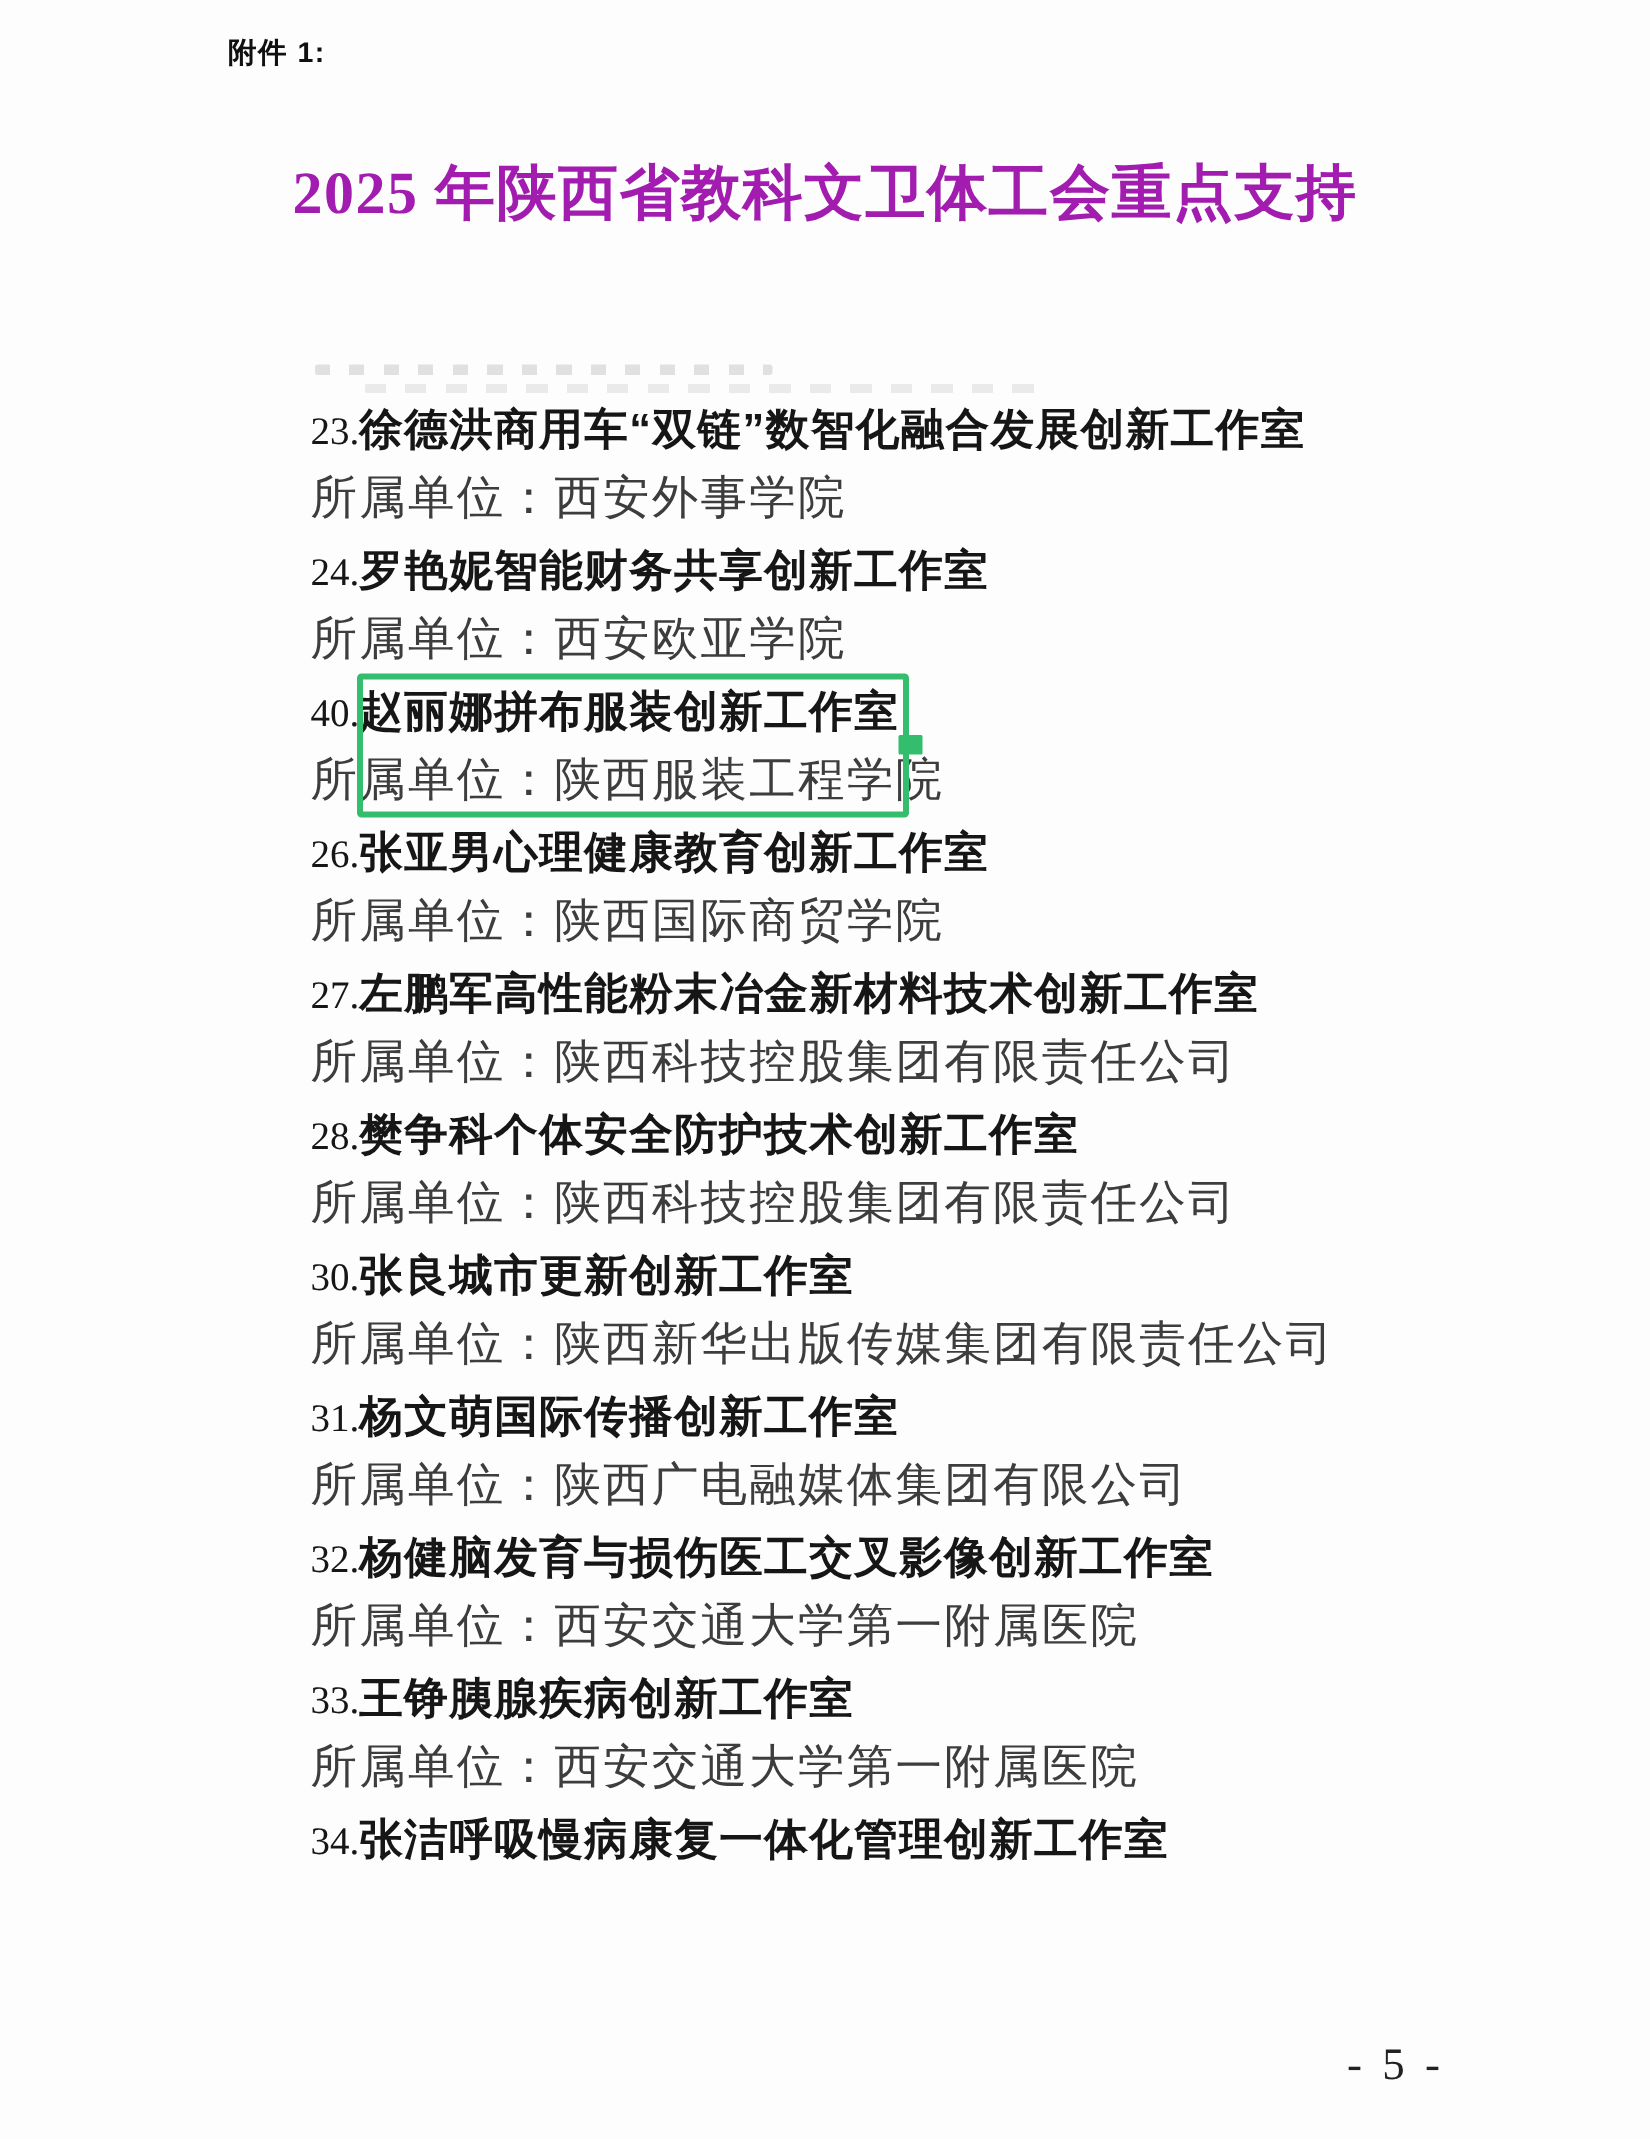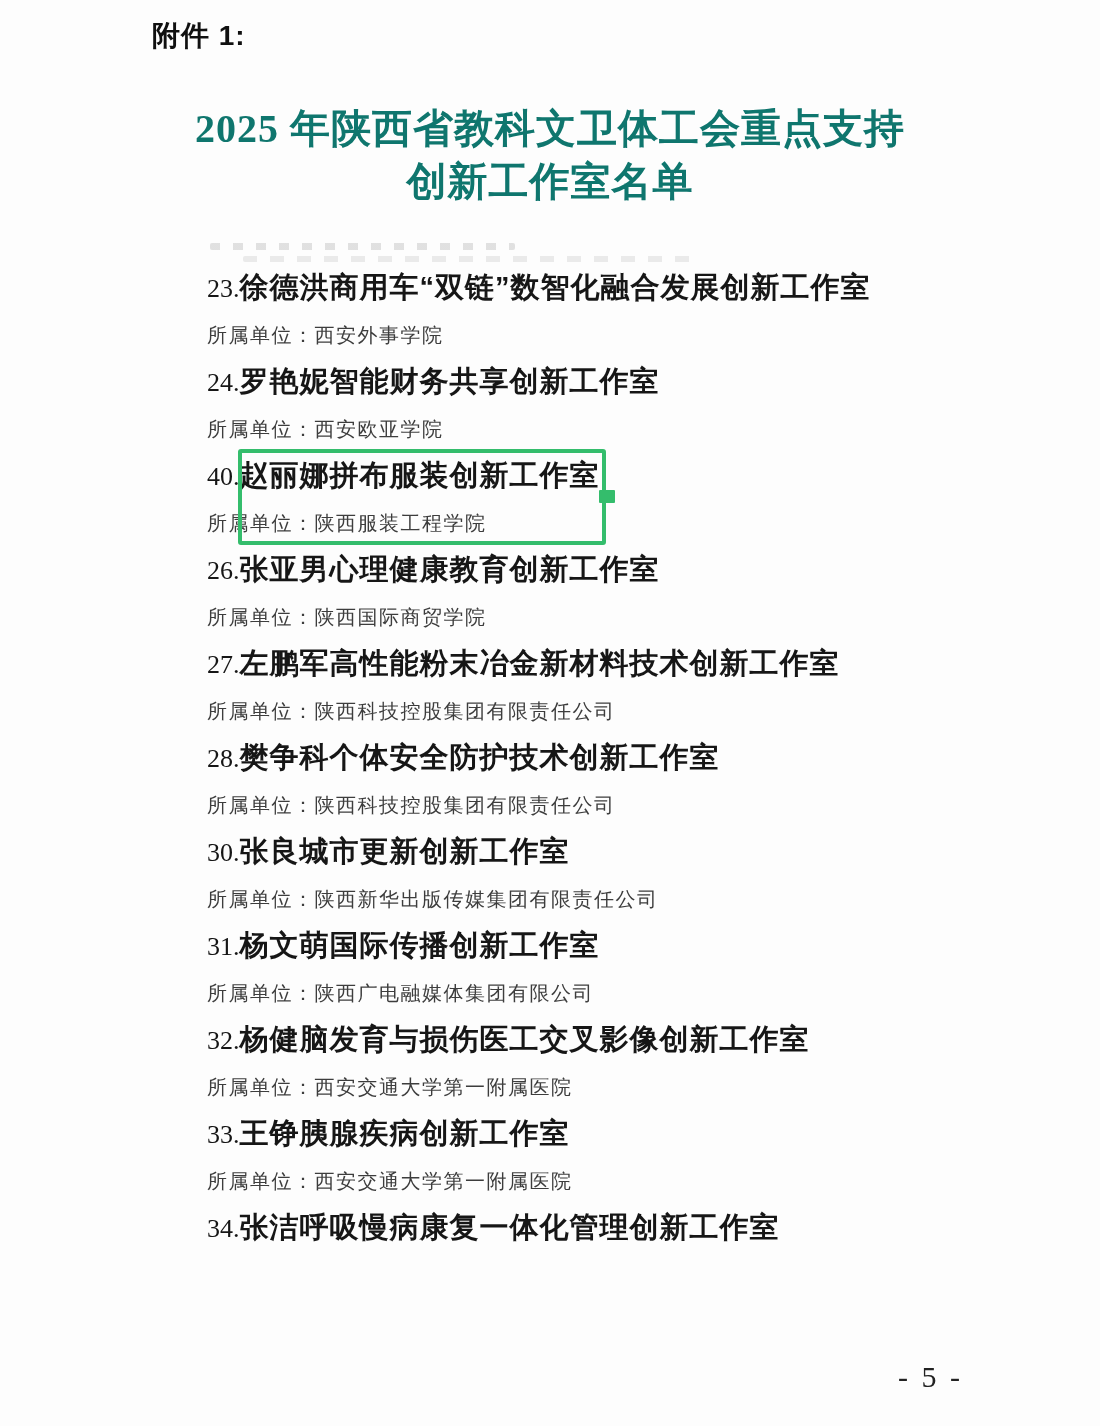--- a/index.html
+++ b/index.html
@@ -8,29 +8,29 @@
     position:relative;
     width:1100px; height:1426px;
     background:#fdfdfd;
     overflow:hidden;
     font-family:"Liberation Serif","DejaVu Serif",serif;
     color:#1a1a1a;
   }
   .attachment-label {
     position:absolute; left:152px; top:18px;
     font-family:"Liberation Sans","DejaVu Sans",sans-serif;
-    font-weight:bold; font-size:28px; line-height:36px;
+    font-weight:bold; font-size:19px; line-height:36px;
     color:#101010; letter-spacing:1px;
   }
   .doc-title {
     position:absolute; left:0; top:102px; width:1100px;
     text-align:center;
     font-family:"Liberation Serif","DejaVu Serif",serif;
     font-weight:bold; font-size:40px; line-height:53px;
-    color:#0f766e; letter-spacing:1px;
+    color:#a21caf; letter-spacing:1px;
   }
   
   .frag { position:absolute; border-radius:2px; }
   .frag-1 {
     left:210px; top:243px; width:305px; height:7px; opacity:.5;
     background:repeating-linear-gradient(90deg,#c4c4c4 0 10px,transparent 10px 23px);
   }
   .frag-2 {
     left:243px; top:256px; width:455px; height:6px; opacity:.38;
     background:repeating-linear-gradient(90deg,#cbcbcb 0 14px,transparent 14px 27px);
@@ -40,22 +40,22 @@
   .item-title {
     font-family:"Liberation Sans","DejaVu Sans",sans-serif;
     font-weight:bold; font-size:29px; line-height:47px;
     color:#161616; letter-spacing:1px; white-space:nowrap;
   }
   .item-title .num {
     font-family:"Liberation Serif","DejaVu Serif",serif;
     font-weight:normal; font-size:26px; letter-spacing:0;
   }
   .item-unit {
-    font-family:Liberation Serif, serif;
-    font-weight:normal; font-size:20px; line-height:47px;
+    font-family:Liberation Mono, monospace;
+    font-weight:normal; font-size:31px; line-height:47px;
     color:#3d3d3d; letter-spacing:1.5px; white-space:nowrap;
   }
   
   .hl-box {
     display:none;
     position:absolute; left:31px; top:-3px;
     width:368px; height:96px;
     border:4px solid #34bd6c; border-radius:3px;
     pointer-events:none;
   }
@@ -74,21 +74,20 @@
 </style>
 </head>
 <body>
 
 <div class="page">
 
   <div class="attachment-label">附件 1:</div>
 
   <div class="doc-title">
     <div>2025 年陕西省教科文卫体工会重点支持</div>
-    <div>创新工作室名单</div>
   </div>
 
   <div class="frag frag-1"></div>
   <div class="frag frag-2"></div>
 
   <div class="list">
     <div class="item">
 
       <div class="item-title">
         <span class="num">23.</span><span>徐德洪商用车“双链”数智化融合发展创新工作室</span>

